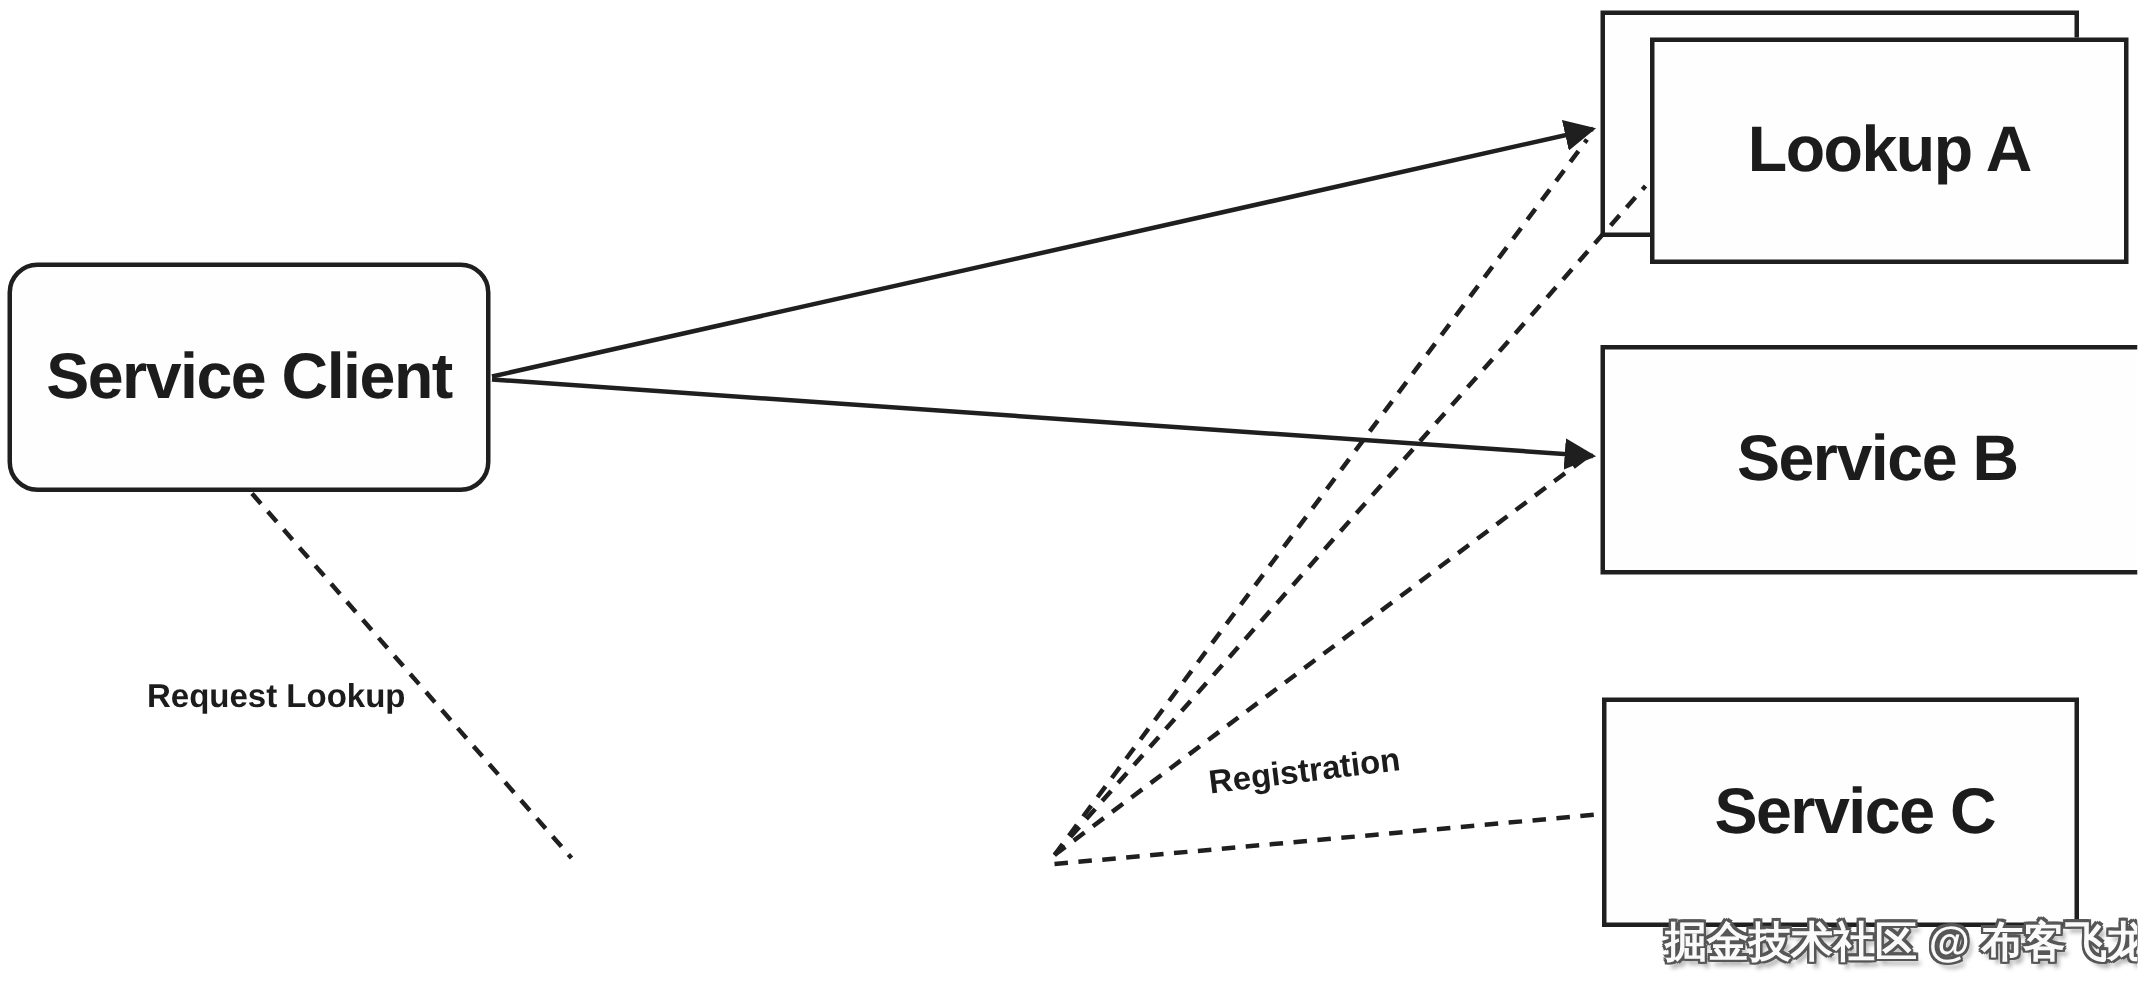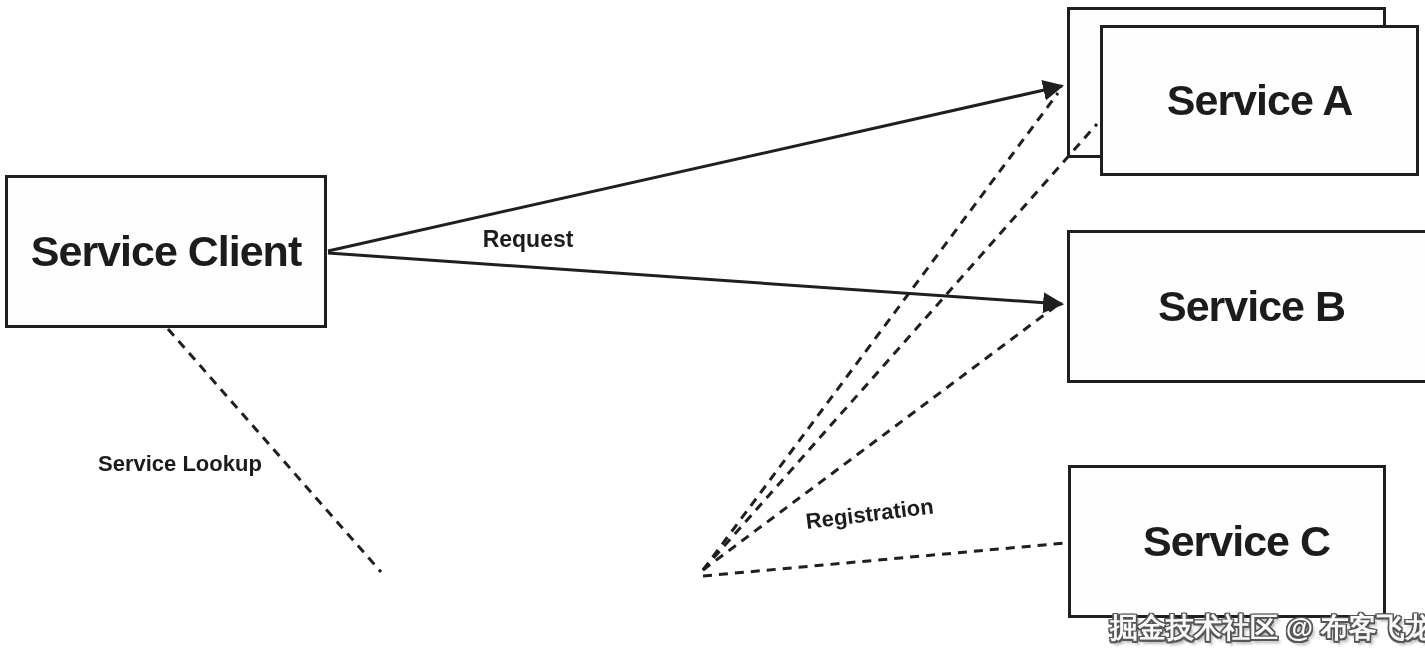--- a/index.html
+++ b/index.html
@@ -20,21 +20,21 @@
     align-items: center;
     justify-content: center;
     font-weight: bold;
     font-size: 43px;
     color: #1c1c1c;
     letter-spacing: -1px;
     z-index: 1;
     text-align: center;
   }
   .node-a-front { z-index: 2; }
-  .node-client    { left: 5px;    top: 175px; width: 322px; height: 153px; }
+  .node-client    { left: 5px;    top: 175px; width: 322px; height: 153px; border-radius: 20px; }
   .node-registry  { left: 383px;  top: 498px; width: 321px; height: 152px; }
   .node-a-back    { left: 1067px; top: 7px;   width: 319px; height: 151px; }
   .node-a-front   { left: 1100px; top: 25px;  width: 319px; height: 151px; }
   .node-b         { left: 1067px; top: 230px; width: 369px; height: 153px; }
   .node-c         { left: 1068px; top: 465px; width: 318px; height: 153px; padding-left: 19px; }
   .registry-label { width: 250px; line-height: 1.3; }
   svg.connectors {
     position: absolute;
     left: 0; top: 0;
     width: 1425px; height: 659px;
@@ -75,21 +75,21 @@
 <div class="canvas">
 
   <div class="node node-a-back"></div>
 
   <div class="node node-client">
     <span>Service Client</span>
   </div>
 
 
   <div class="node node-a-front">
-    <span>Service A</span>
+    <span>Lookup A</span>
   </div>
 
   <div class="node node-b">
     <span>Service B</span>
   </div>
 
   <div class="node node-c">
     <span>Service C</span>
   </div>
 
@@ -101,19 +101,18 @@
     </defs>
     <line class="conn" x1="328" y1="251" x2="1062" y2="86" marker-end="url(#arrow)"></line>
     <line class="conn" x1="328" y1="253" x2="1062" y2="304" marker-end="url(#arrow)"></line>
     <line class="conn dashed" x1="168" y1="329" x2="381" y2="572"></line>
     <line class="conn dashed" x1="703" y1="570" x2="1058" y2="93"></line>
     <line class="conn dashed" x1="703" y1="570" x2="1097" y2="124"></line>
     <line class="conn dashed" x1="703" y1="570" x2="1056" y2="306"></line>
     <line class="conn dashed" x1="703" y1="576" x2="1065" y2="543"></line>
   </svg>
 
-  <div class="edge-label label-request">Request</div>
-  <div class="edge-label label-lookup">Service Lookup</div>
+  <div class="edge-label label-lookup">Request Lookup</div>
   <div class="edge-label label-registration">Registration</div>
 
   <div class="watermark">掘金技术社区 @ 布客飞龙</div>
 
 </div>
 
 </body></html>

